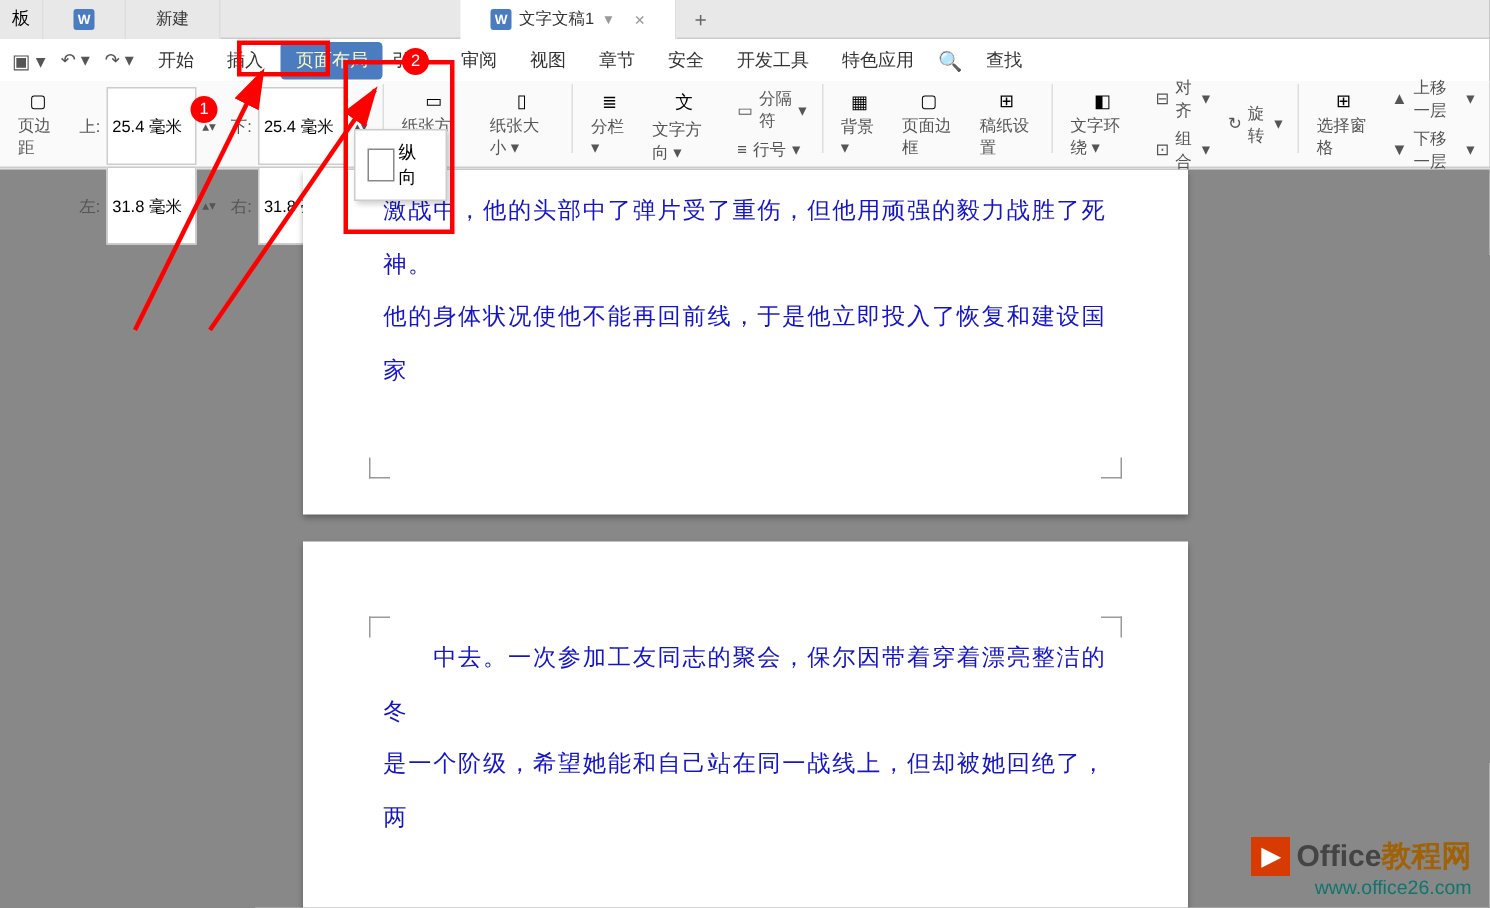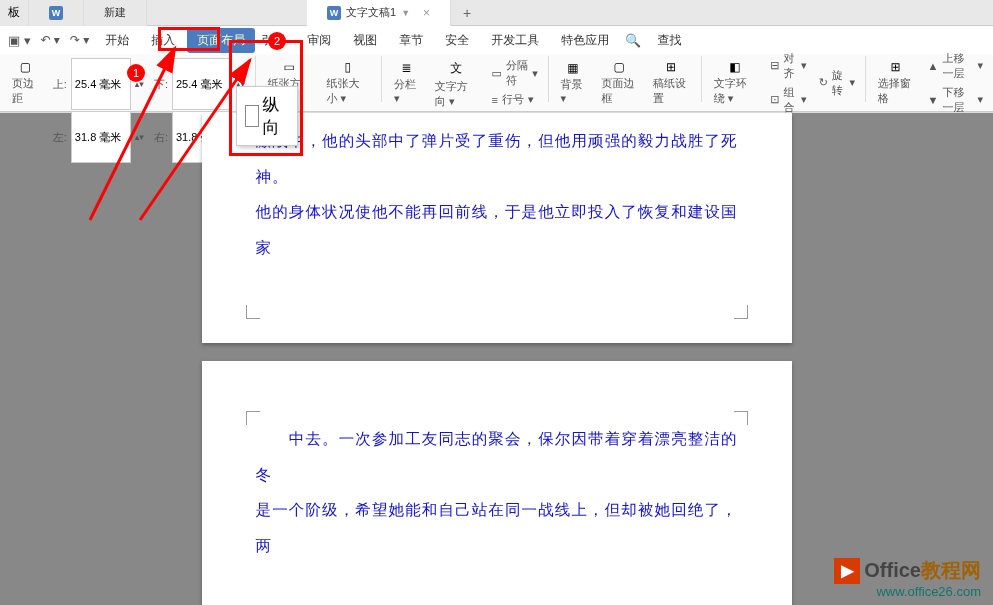--- a/index.html
+++ b/index.html
@@ -27,21 +27,21 @@
     .ribbon-big-label { font-size: 11px; color: #555; }
     .margin-row { display: flex; align-items: center; gap: 4px; font-size: 11px; color: #555; }
     .margin-input { width: 60px; border: 1px solid #ccc; padding: 19px 3px; font-size: 11px; }
     .separator { width: 1px; height: 46px; background: #ddd; margin: 0 4px; }
     
     .highlight-box { position: absolute; border: 3px solid red; pointer-events: none; z-index: 100; }
     .badge { position: absolute; width: 18px; height: 18px; background: red; color: #fff; border-radius: 50%; display: flex; align-items: center; justify-content: center; font-size: 11px; z-index: 101; }
     .red-arrow { position: absolute; z-index: 99; }
     
     .dropdown { position: absolute; top: 86px; left: 236px; width: 62px; background: #fff; border: 1px solid #ccc; z-index: 50; box-shadow: 2px 2px 4px rgba(0,0,0,0.2); }
-    .dropdown-item { display: flex; align-items: center; padding: 6px 8px; gap: 3px; cursor: pointer; font-size: 17px; }
+    .dropdown-item { display: flex; align-items: center; padding: 6px 8px; gap: 3px; cursor: pointer; font-size: 12px; }
     .orient-icon { width: 18px; height: 22px; border: 1px solid #888; background: #fff; }
     .orient-icon.h { width: 22px; height: 16px; }
     
     .doc-area { height: 495px; overflow: hidden; background: #888; padding: 0 30px; }
     .page { width: 590px; background: #fff; margin: 0 auto 18px auto; padding: 24px 54px 34px 54px; box-shadow: 0 2px 4px rgba(0,0,0,0.3); position: relative; }
     .page1 { height: 230px; padding-top: 10px; }
     .page2 { min-height: 300px; padding-top: 60px; }
     .page-text { font-family: "KaiTi", "STKaiti", serif; font-size: 15.5px; color: #1515c5; line-height: 2.3; text-align: justify; letter-spacing: 1px; }
     .corner { position: absolute; width: 14px; height: 14px; border-color: #999; }
     .corner.tl { top: 50px; left: 44px; border-left: 1px solid #999; border-top: 1px solid #999; }

